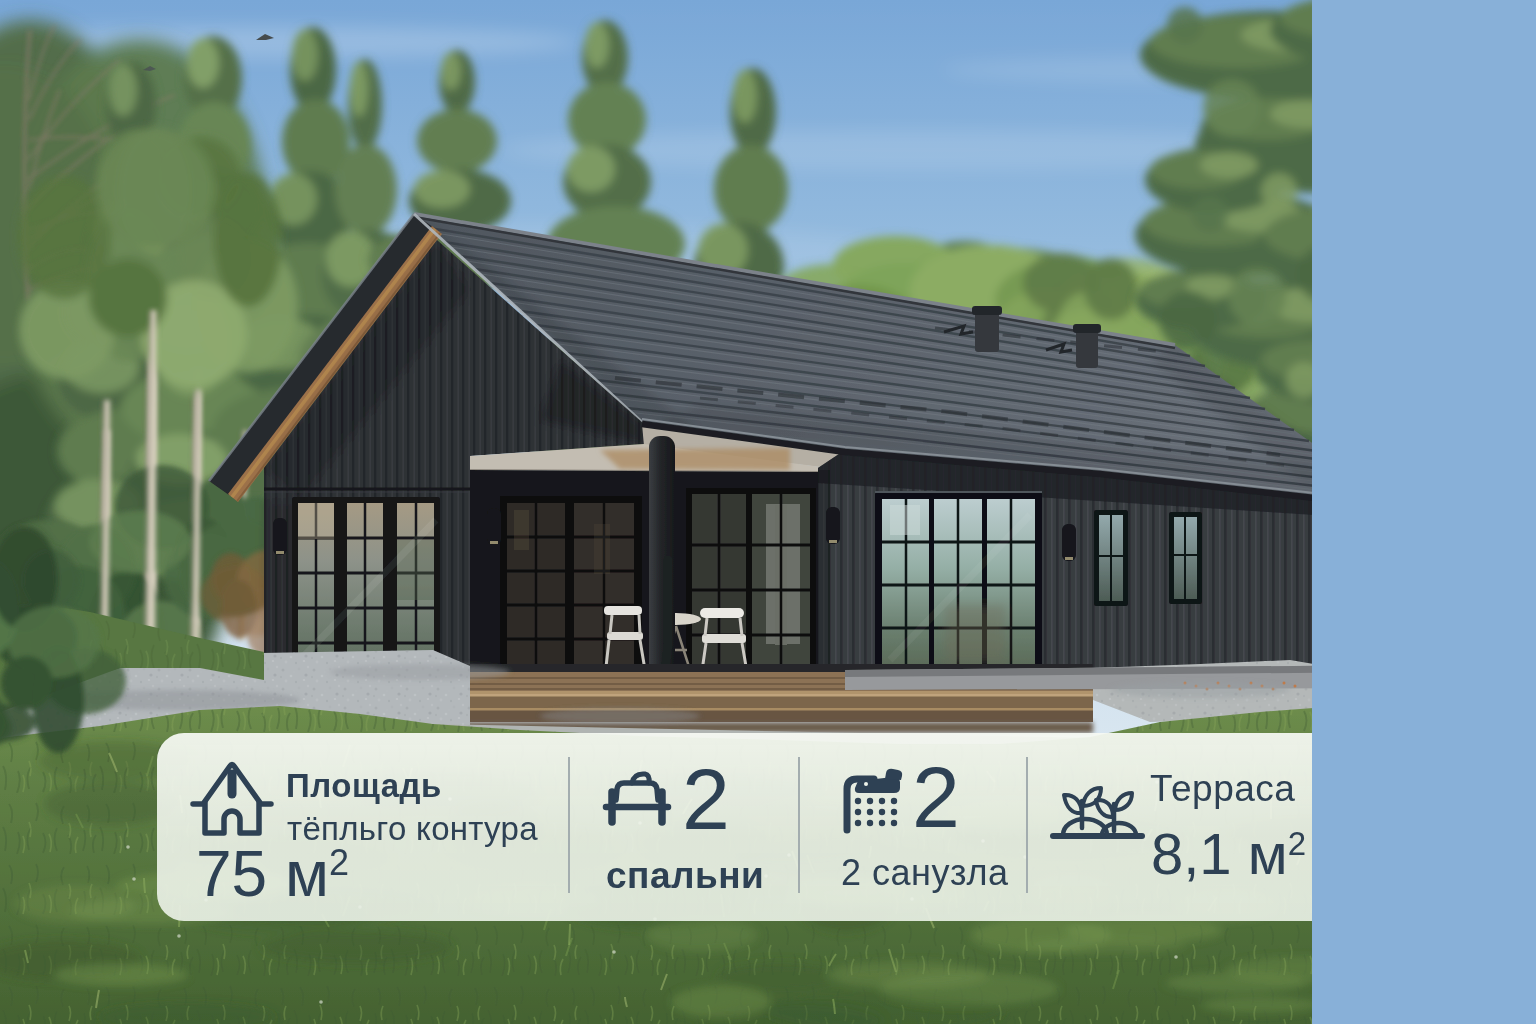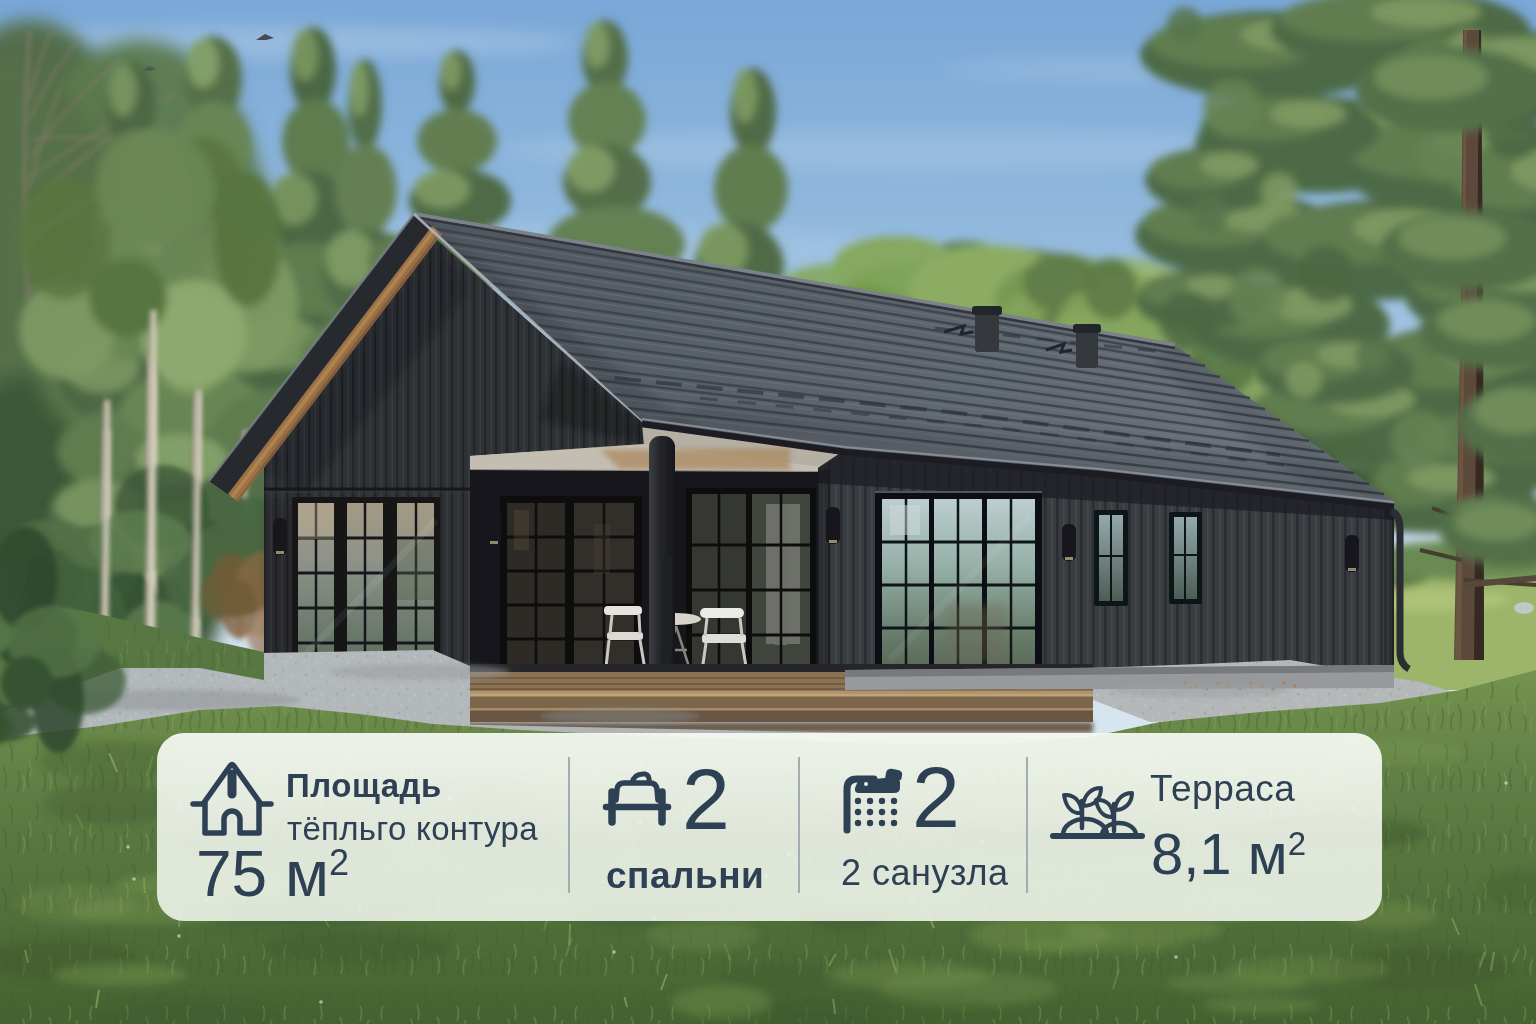--- a/index.html
+++ b/index.html
@@ -1,14 +1,14 @@
 <!DOCTYPE html>
 <html><head><meta charset="utf-8"><style>
 html,body{margin:0;padding:0;background:#88b0d8}
-#scene{position:relative;width:1536px;height:1024px;overflow:hidden;font-family:"Liberation Sans",sans-serif}
+#scene{position:relative;width:1312px;height:1024px;overflow:hidden;font-family:"Liberation Sans",sans-serif}
 svg text{font-family:"Liberation Sans",sans-serif}
 </style></head><body>
 <div id="scene">
 <svg width="1536" height="1024" viewBox="0 0 1536 1024">
 <defs>
 <linearGradient id="skyG" x1="0" y1="0" x2="0" y2="1">
  <stop offset="0" stop-color="#79a7d7"></stop>
           <stop offset="0.3" stop-color="#93bade"></stop>
  <stop offset="0.55" stop-color="#b5d0e7"></stop>
           <stop offset="0.78" stop-color="#cfe0ee"></stop>

